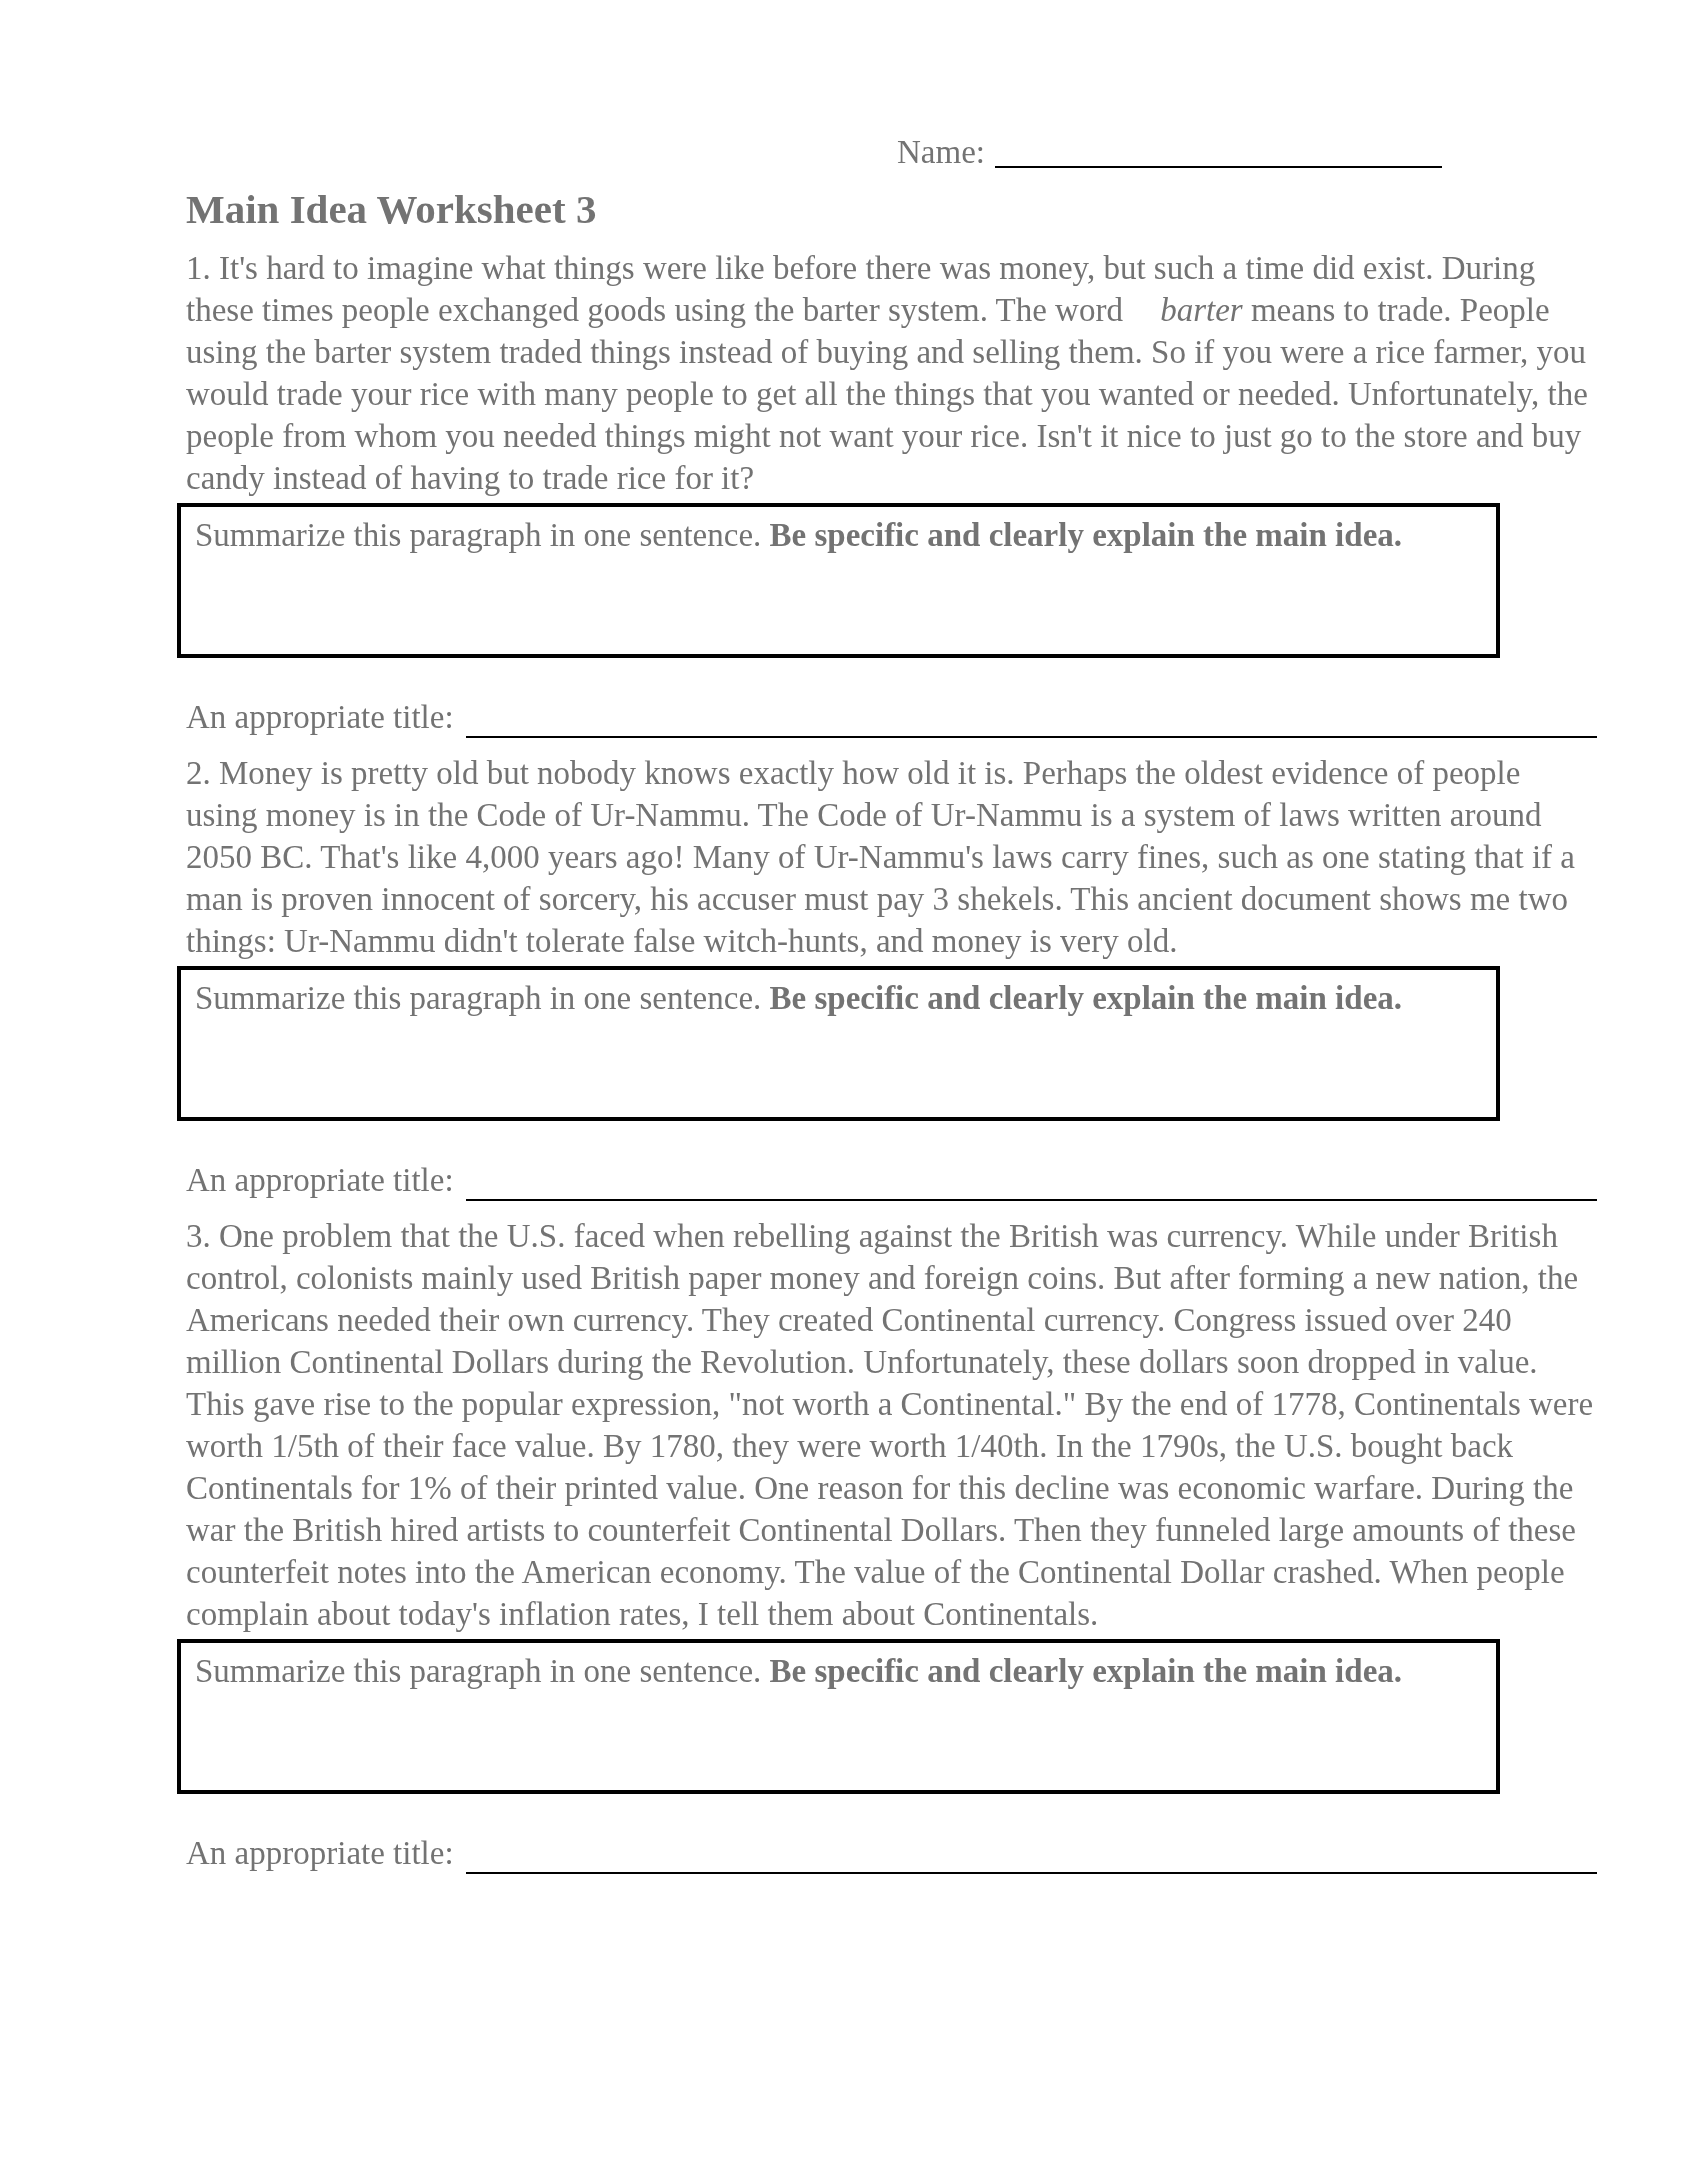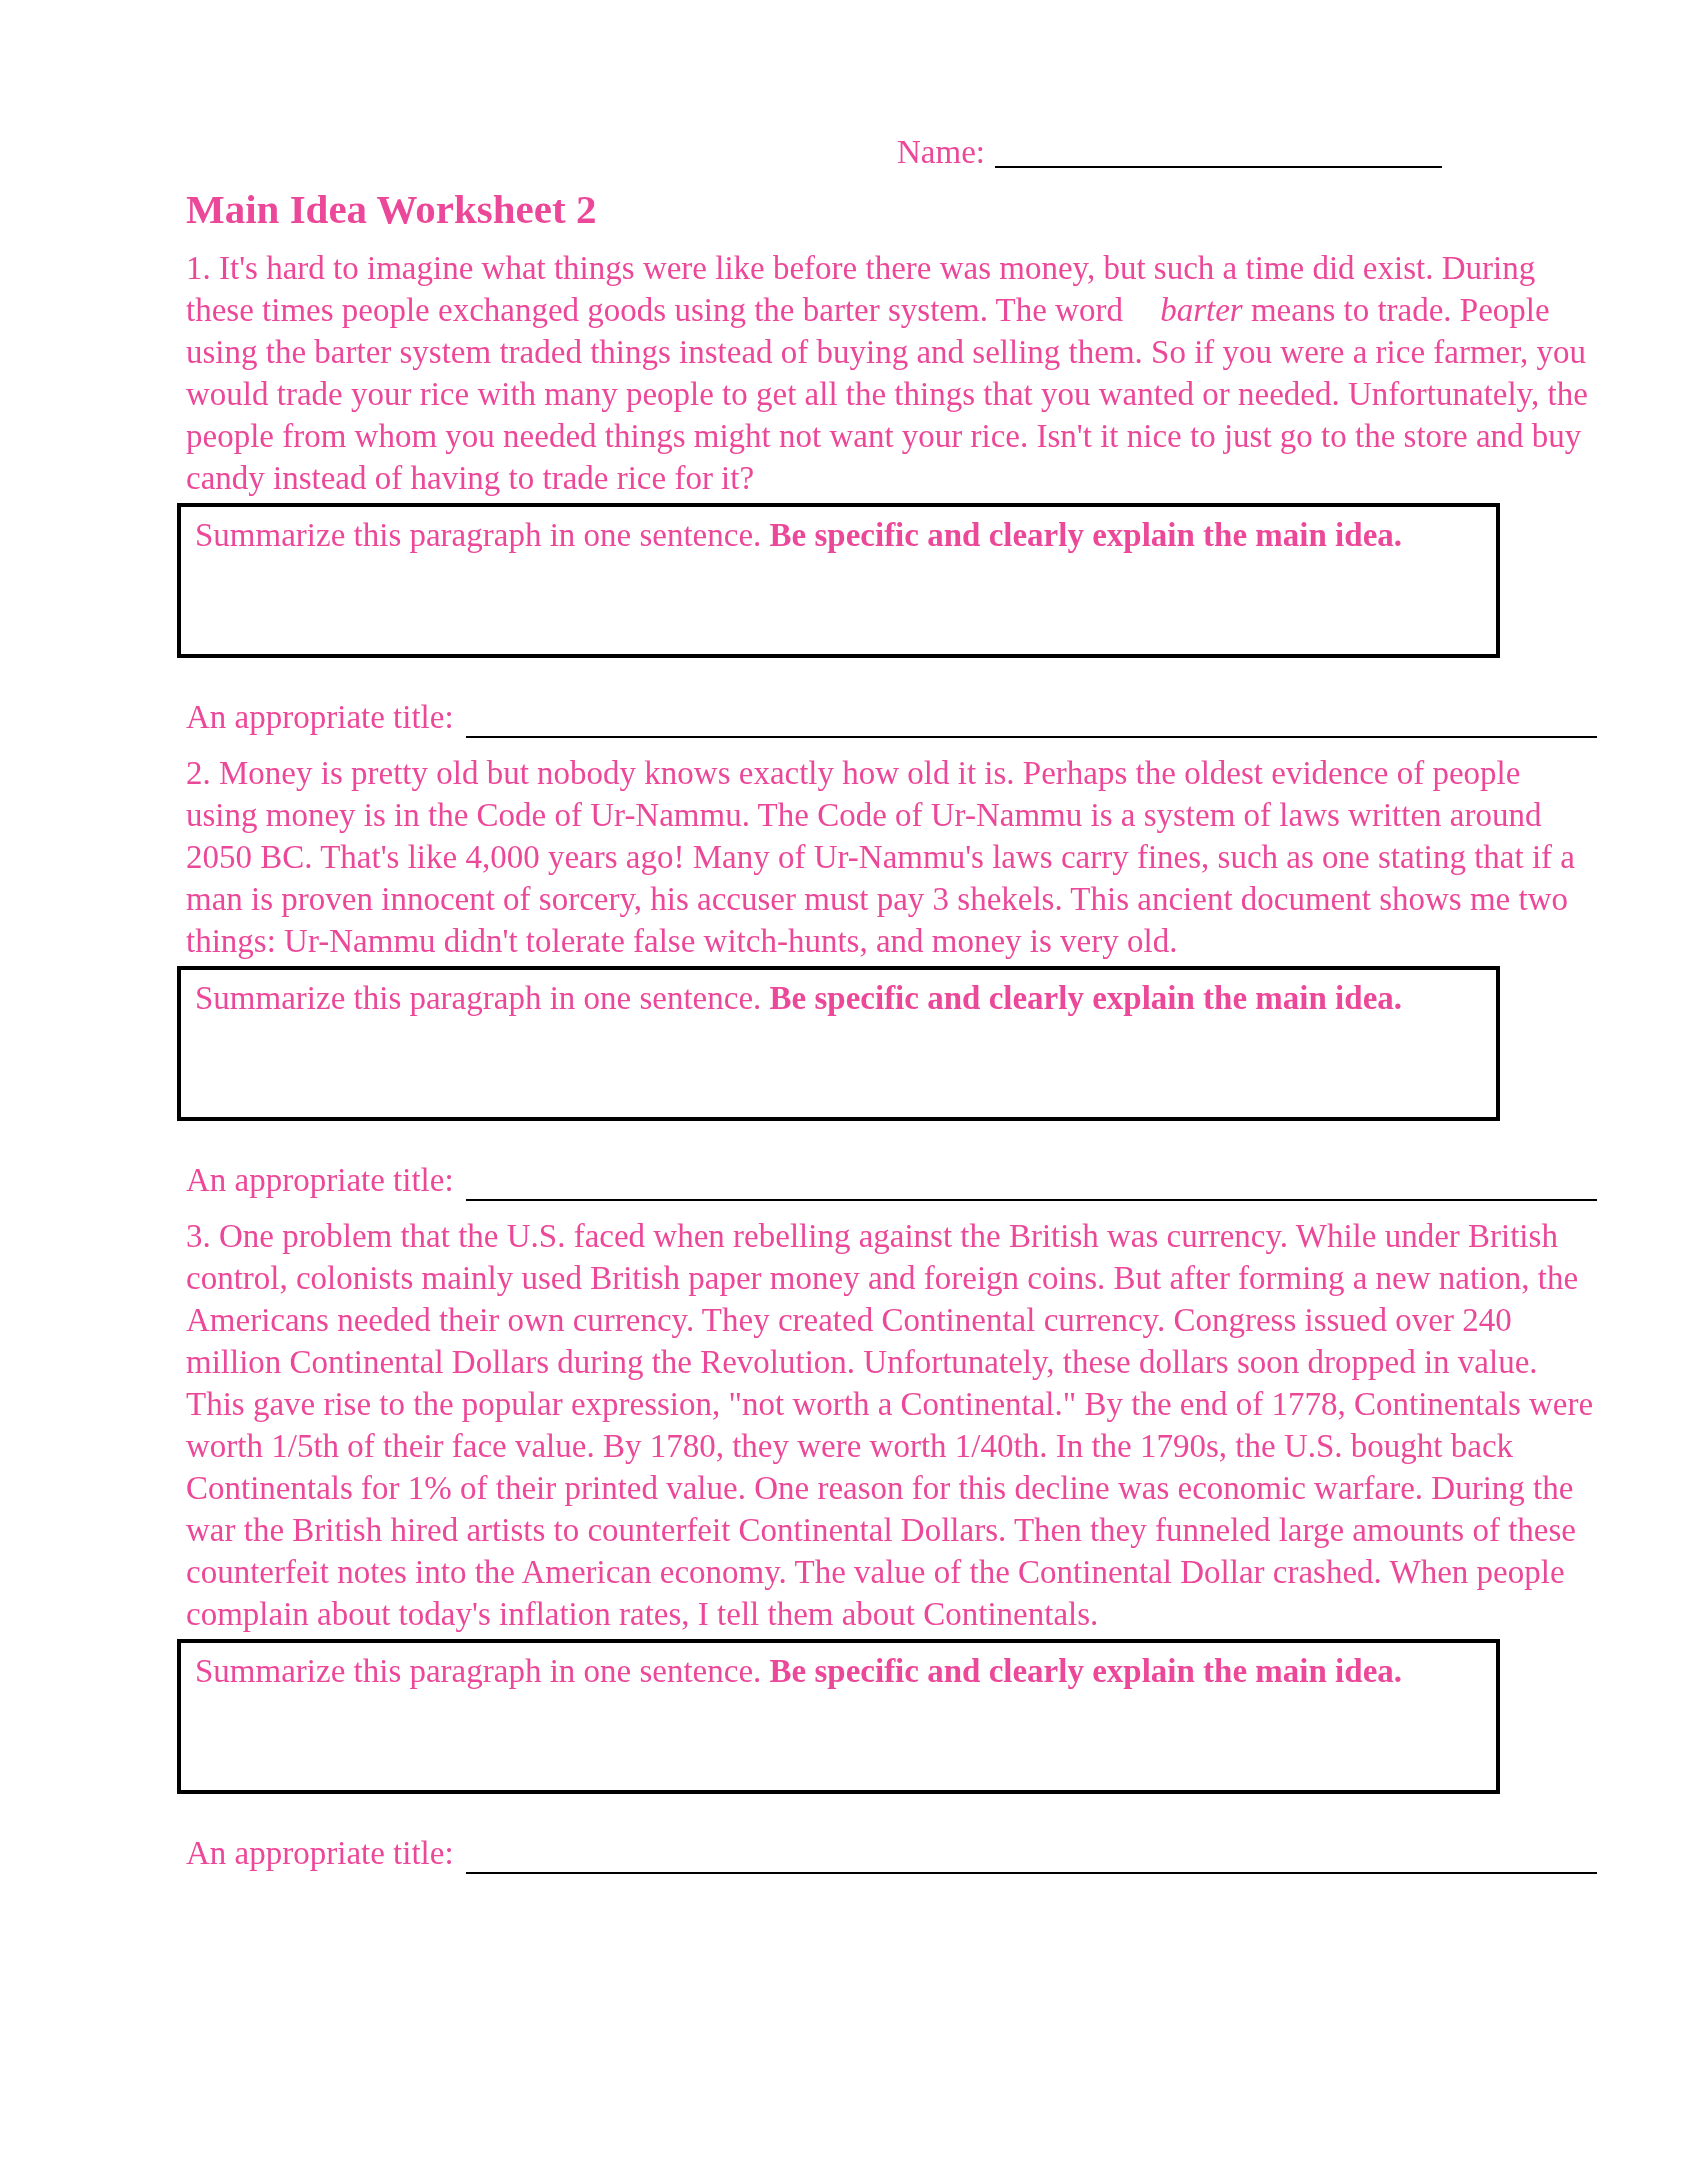--- a/index.html
+++ b/index.html
@@ -14,21 +14,21 @@
     overflow: hidden;
   }
   .sheet {
     box-sizing: border-box;
     width: 1683px;
     height: 2178px;
     padding: 131px 86px 0 186px;
     font-family: "Liberation Serif", "DejaVu Serif", serif;
     font-size: 33px;
     line-height: 42px;
-    color: #ec4899;
+    color: #737373;
     background: #ffffff;
   }
   
   .name-row {
     margin-left: 711px;
     height: 46px;
     white-space: nowrap;
   }
   .name-label { padding-right: 10px; }
   .name-line {
@@ -80,21 +80,21 @@
 </style>
 </head>
 <body>
 
 <div class="sheet">
 
   <div class="name-row">
     <span class="name-label">Name:</span><span class="name-line"></span>
   </div>
 
-  <h1 class="page-title">Main Idea Worksheet 2</h1>
+  <h1 class="page-title">Main Idea Worksheet 3</h1>
 
 
   <div id="passages">
   <section class="passage-block">
     <p class="passage"><span>1.</span> <span>It's hard to imagine what things were like before there was money, but such a time did exist. During these times people exchanged goods using the barter system. The word </span><em>barter</em><span> means to trade. People using the barter system traded things instead of buying and selling them. So if you were a rice farmer, you would trade your rice with many people to get all the things that you wanted or needed. Unfortunately, the people from whom you needed things might not want your rice. Isn't it nice to just go to the store and buy candy instead of having to trade rice for it?</span></p>
     <div class="summary-box">
       <p class="summary-prompt"><span>Summarize this paragraph in one sentence. </span><b>Be specific and clearly explain the main idea.</b></p>
     </div>
     <div class="title-row">
       <span class="title-label">An appropriate title:</span>

